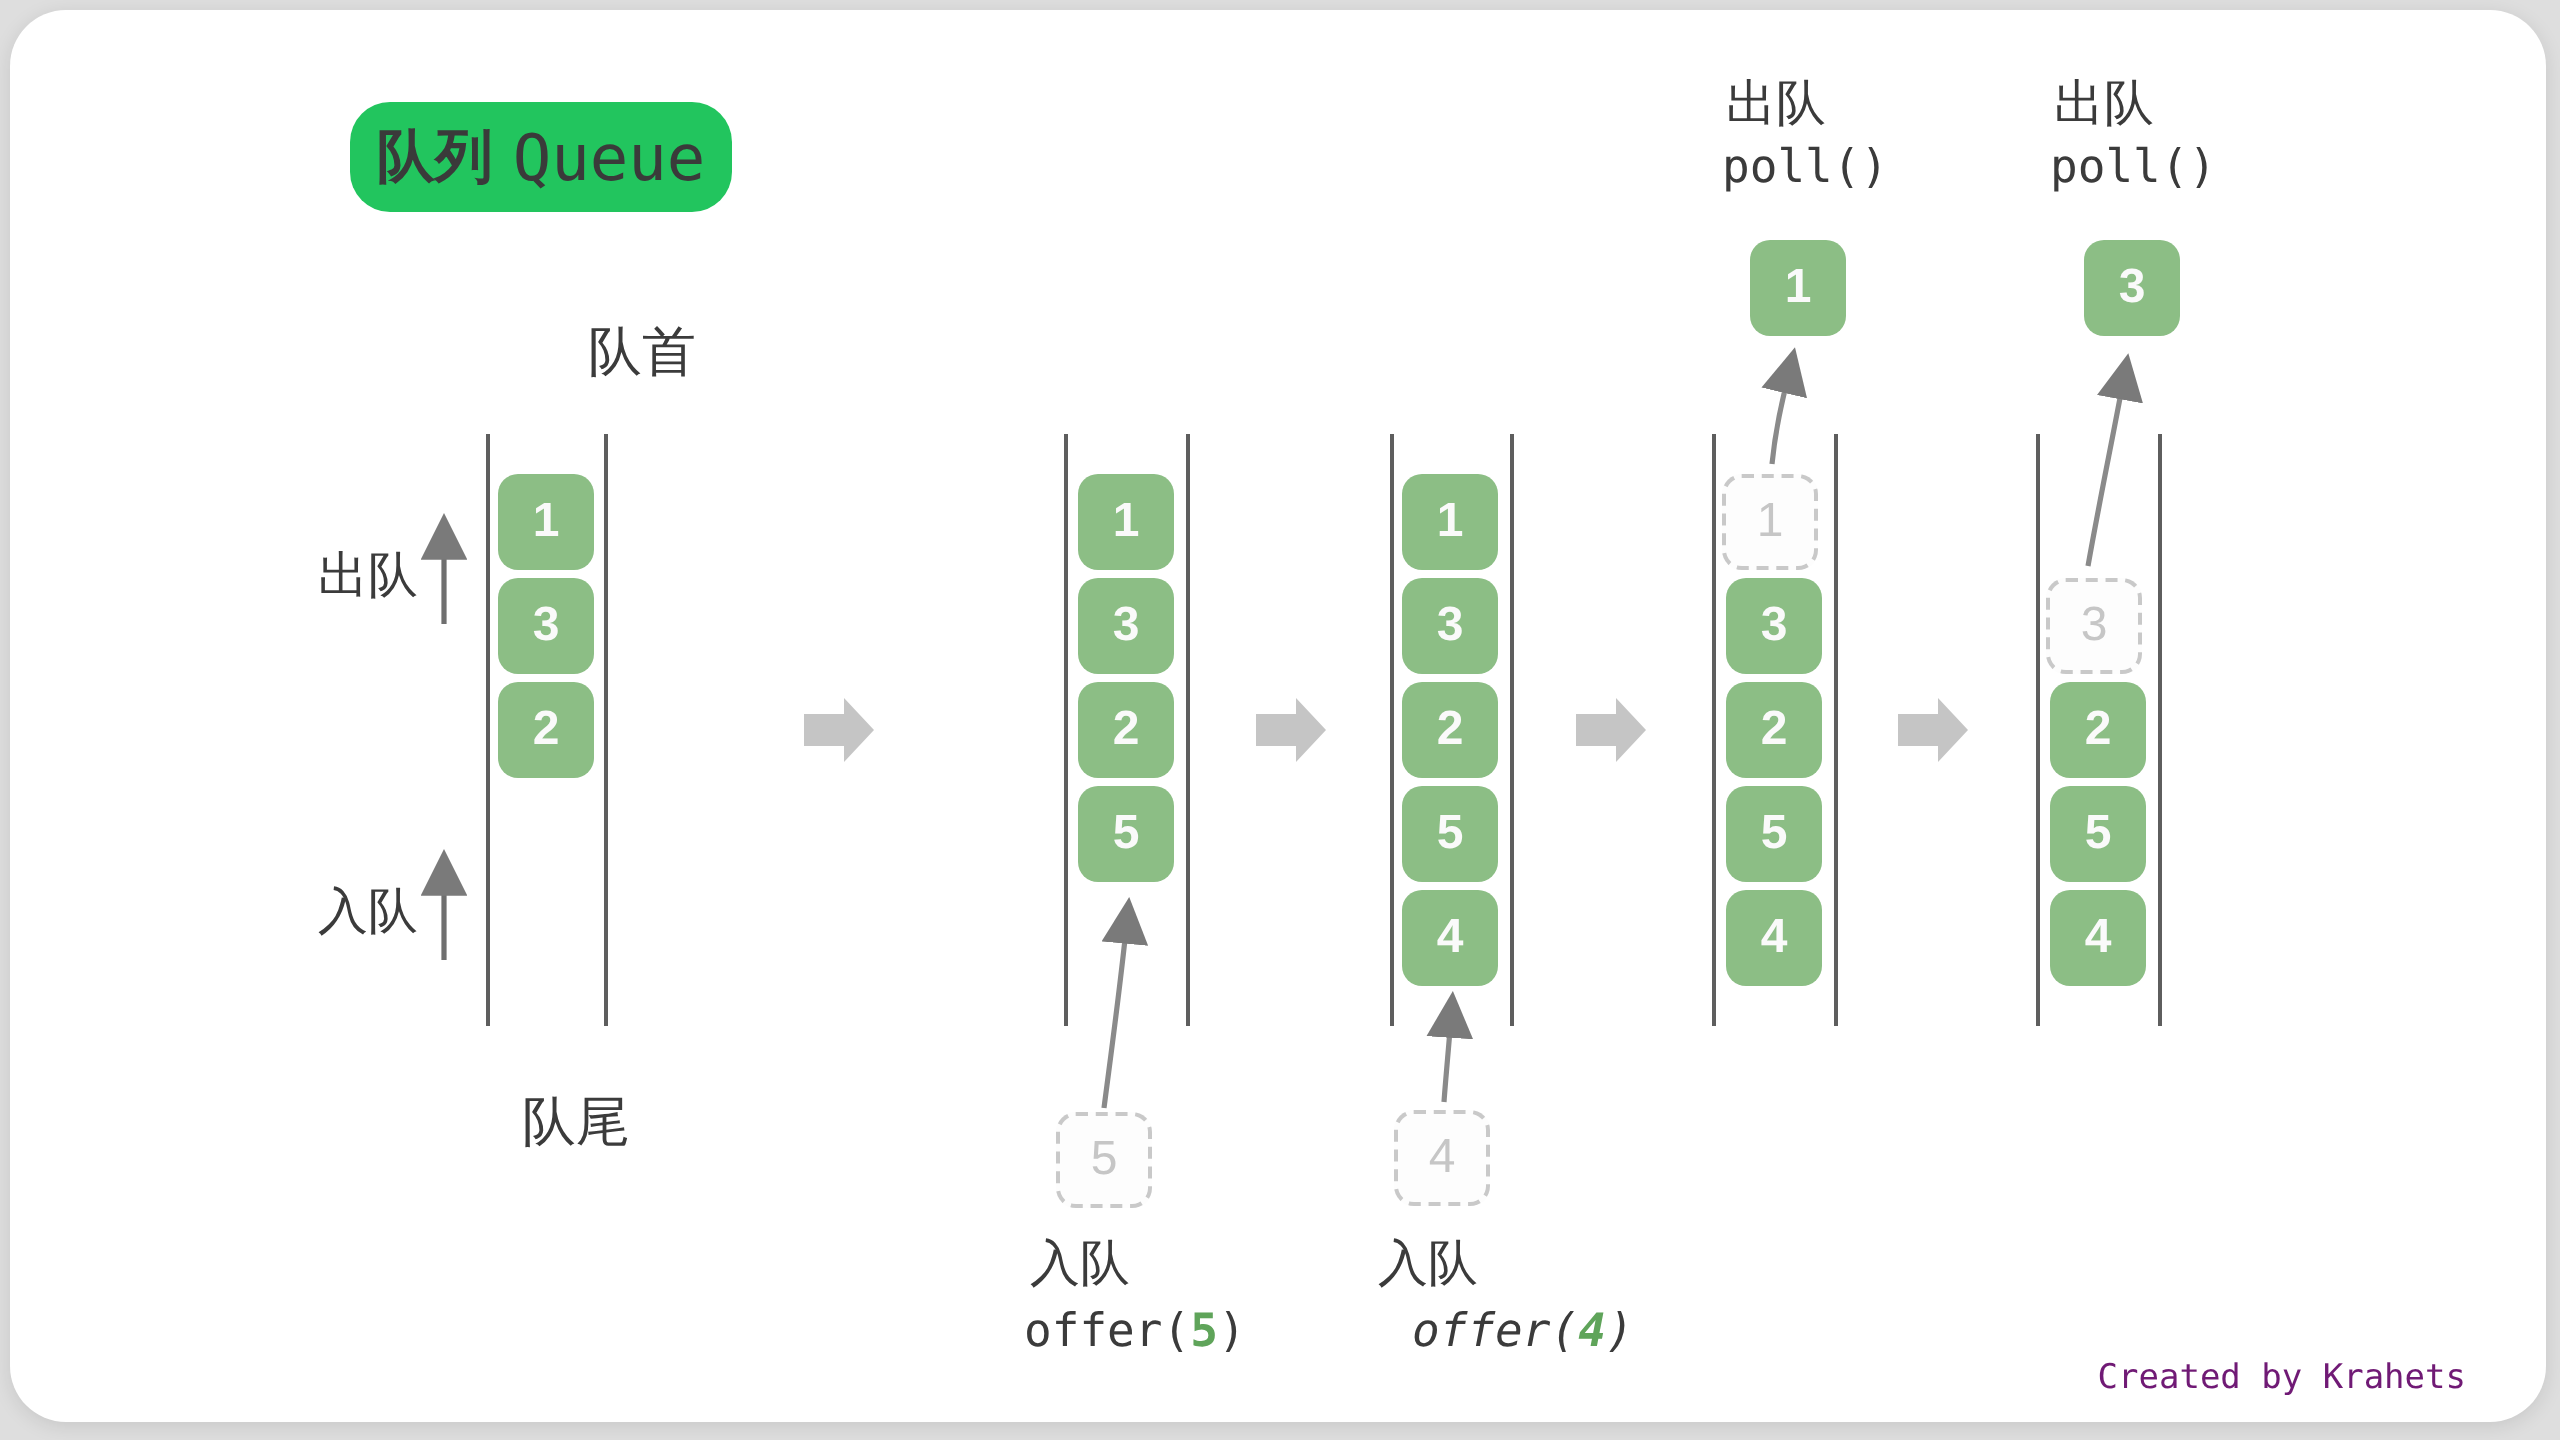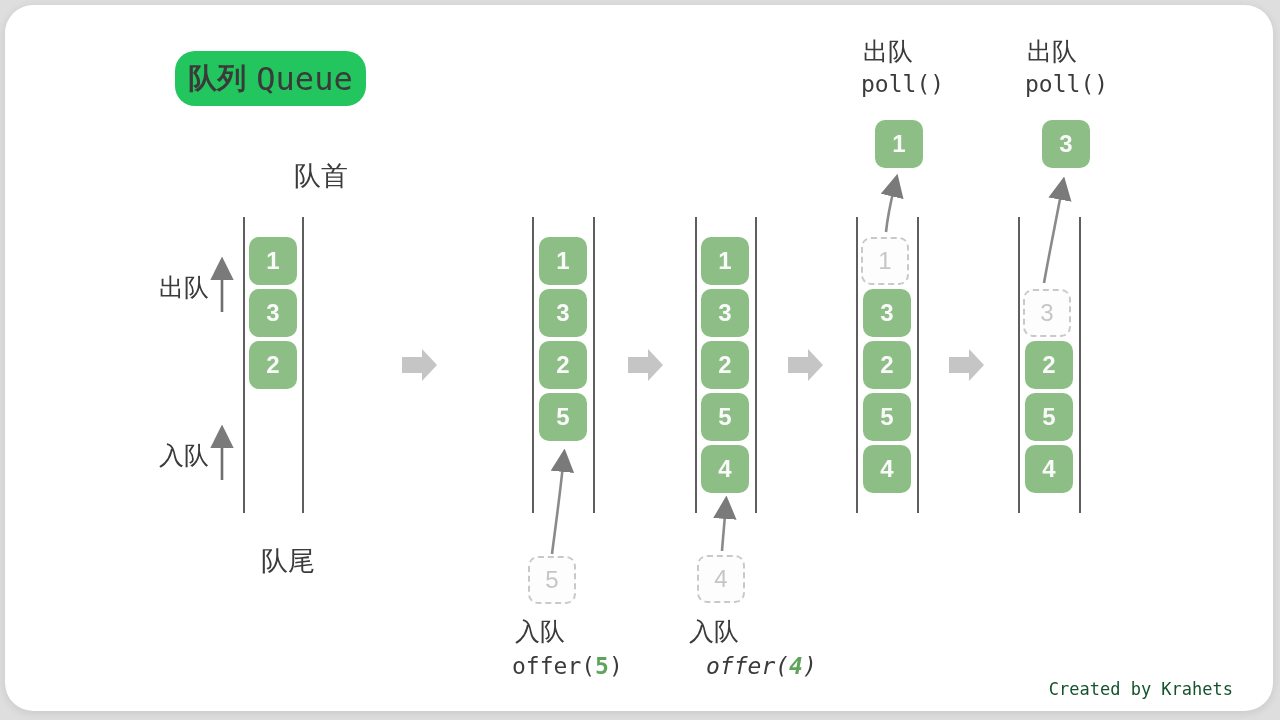--- a/index.html
+++ b/index.html
@@ -40,21 +40,21 @@
     font-size:24px;font-weight:bold;
     display:flex;align-items:center;justify-content:center;
   }
   .qbox.dashed{
     background:#fdfdfd;border:2px dashed var(--dash);color:#c6c6c6;
     font-weight:normal;width:44px;height:44px;
   }
   .arrow-layer{position:absolute;left:0;top:0;pointer-events:none;}
   .watermark{
     right:40px;top:674px;
-    font-family:"DejaVu Sans Mono",monospace;font-size:17px;color:#14532d;
+    font-family:"DejaVu Sans Mono",monospace;font-size:17px;color:#701a75;
   }
   .argn{color:var(--arg-green);font-weight:bold;}
 </style>
 </head>
 <body>
 
 <div class="card">
 
   <div class="abs title-box">
     <span class="title-zh">队列</span>

